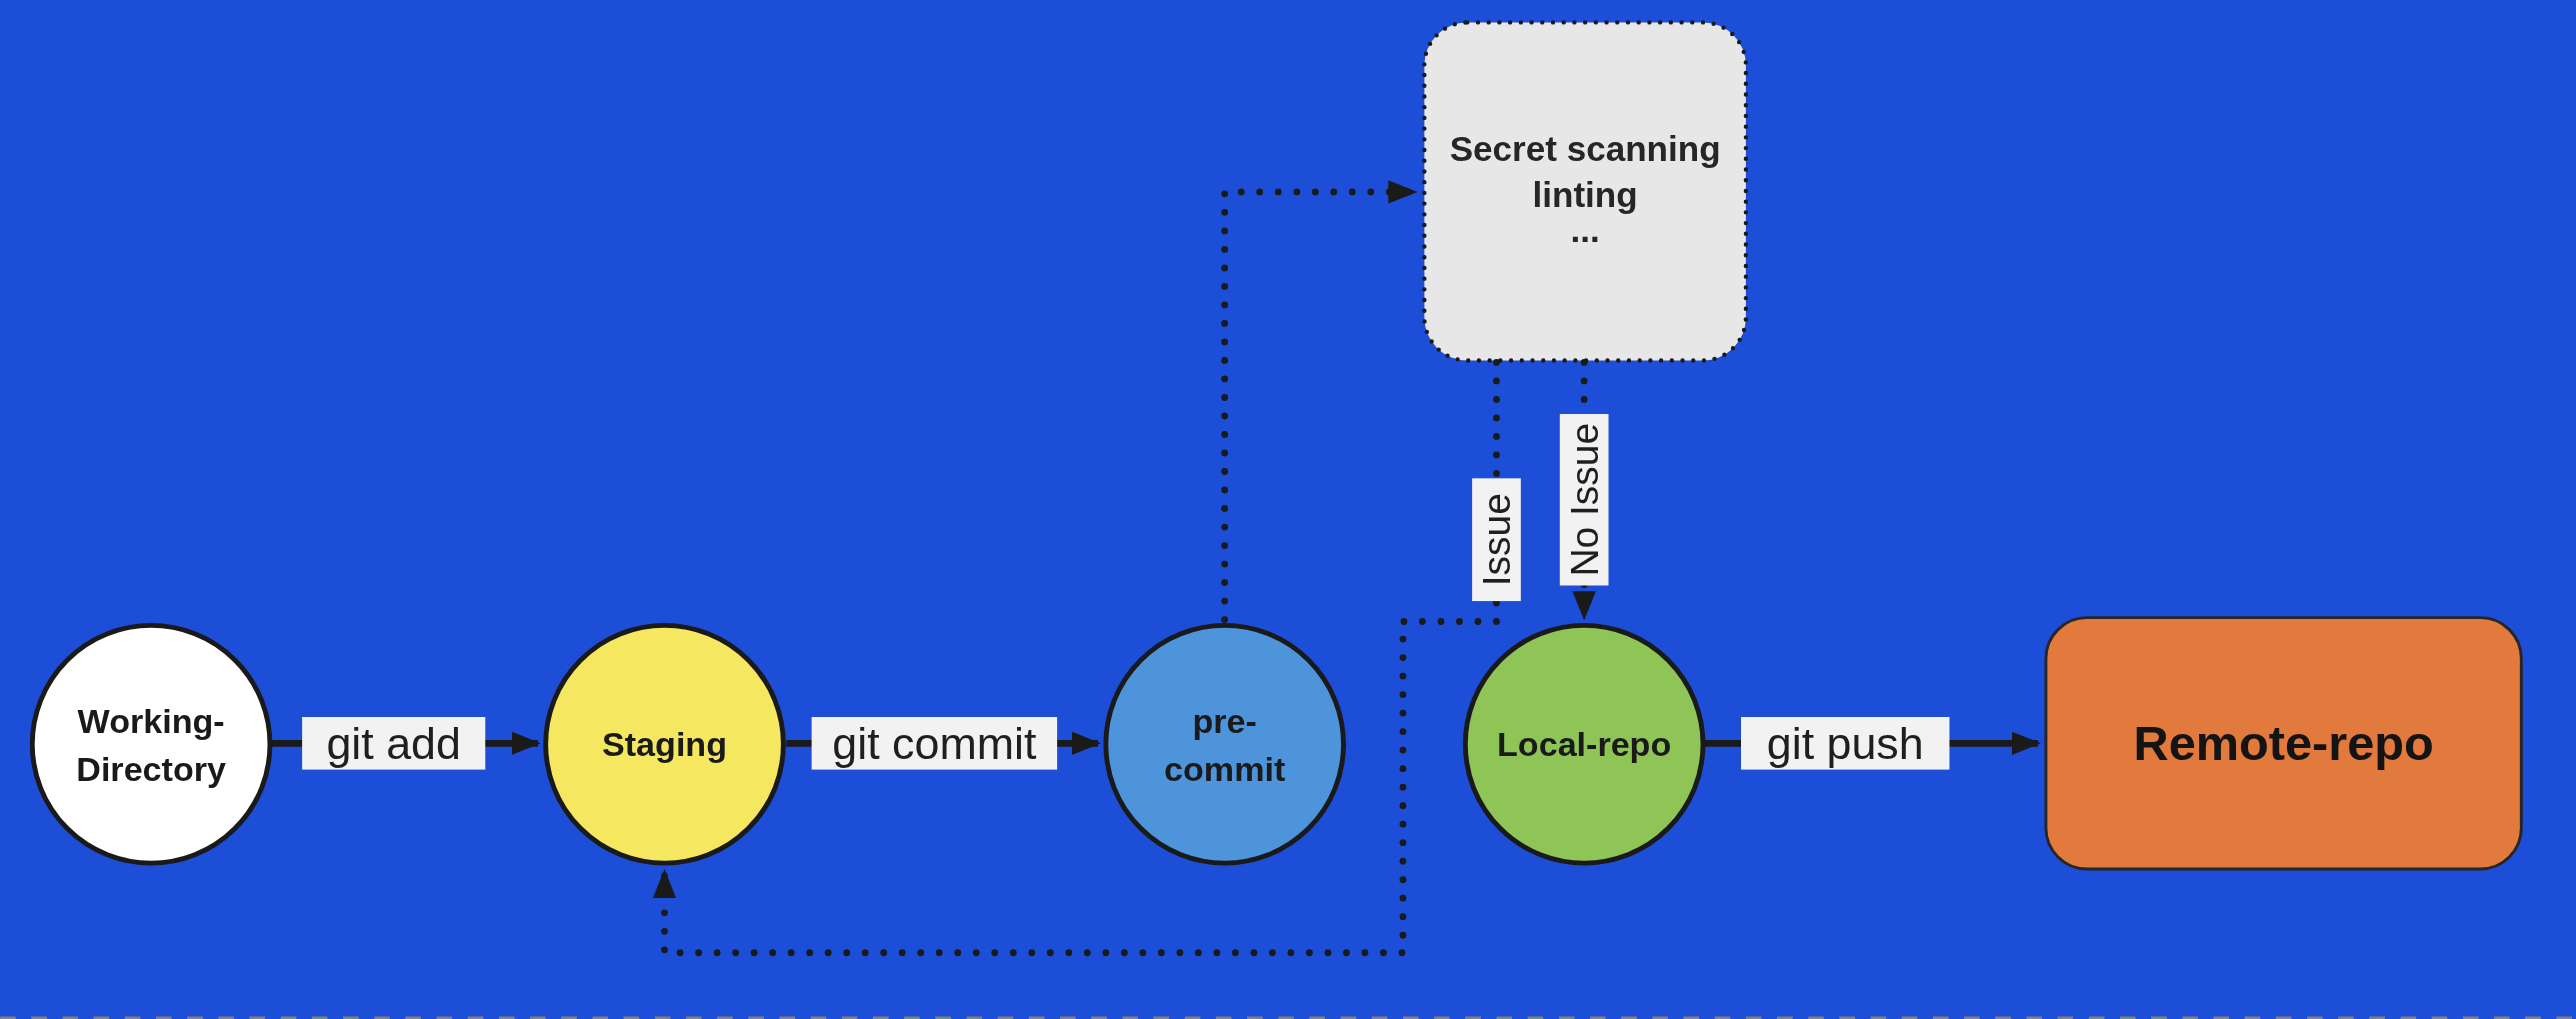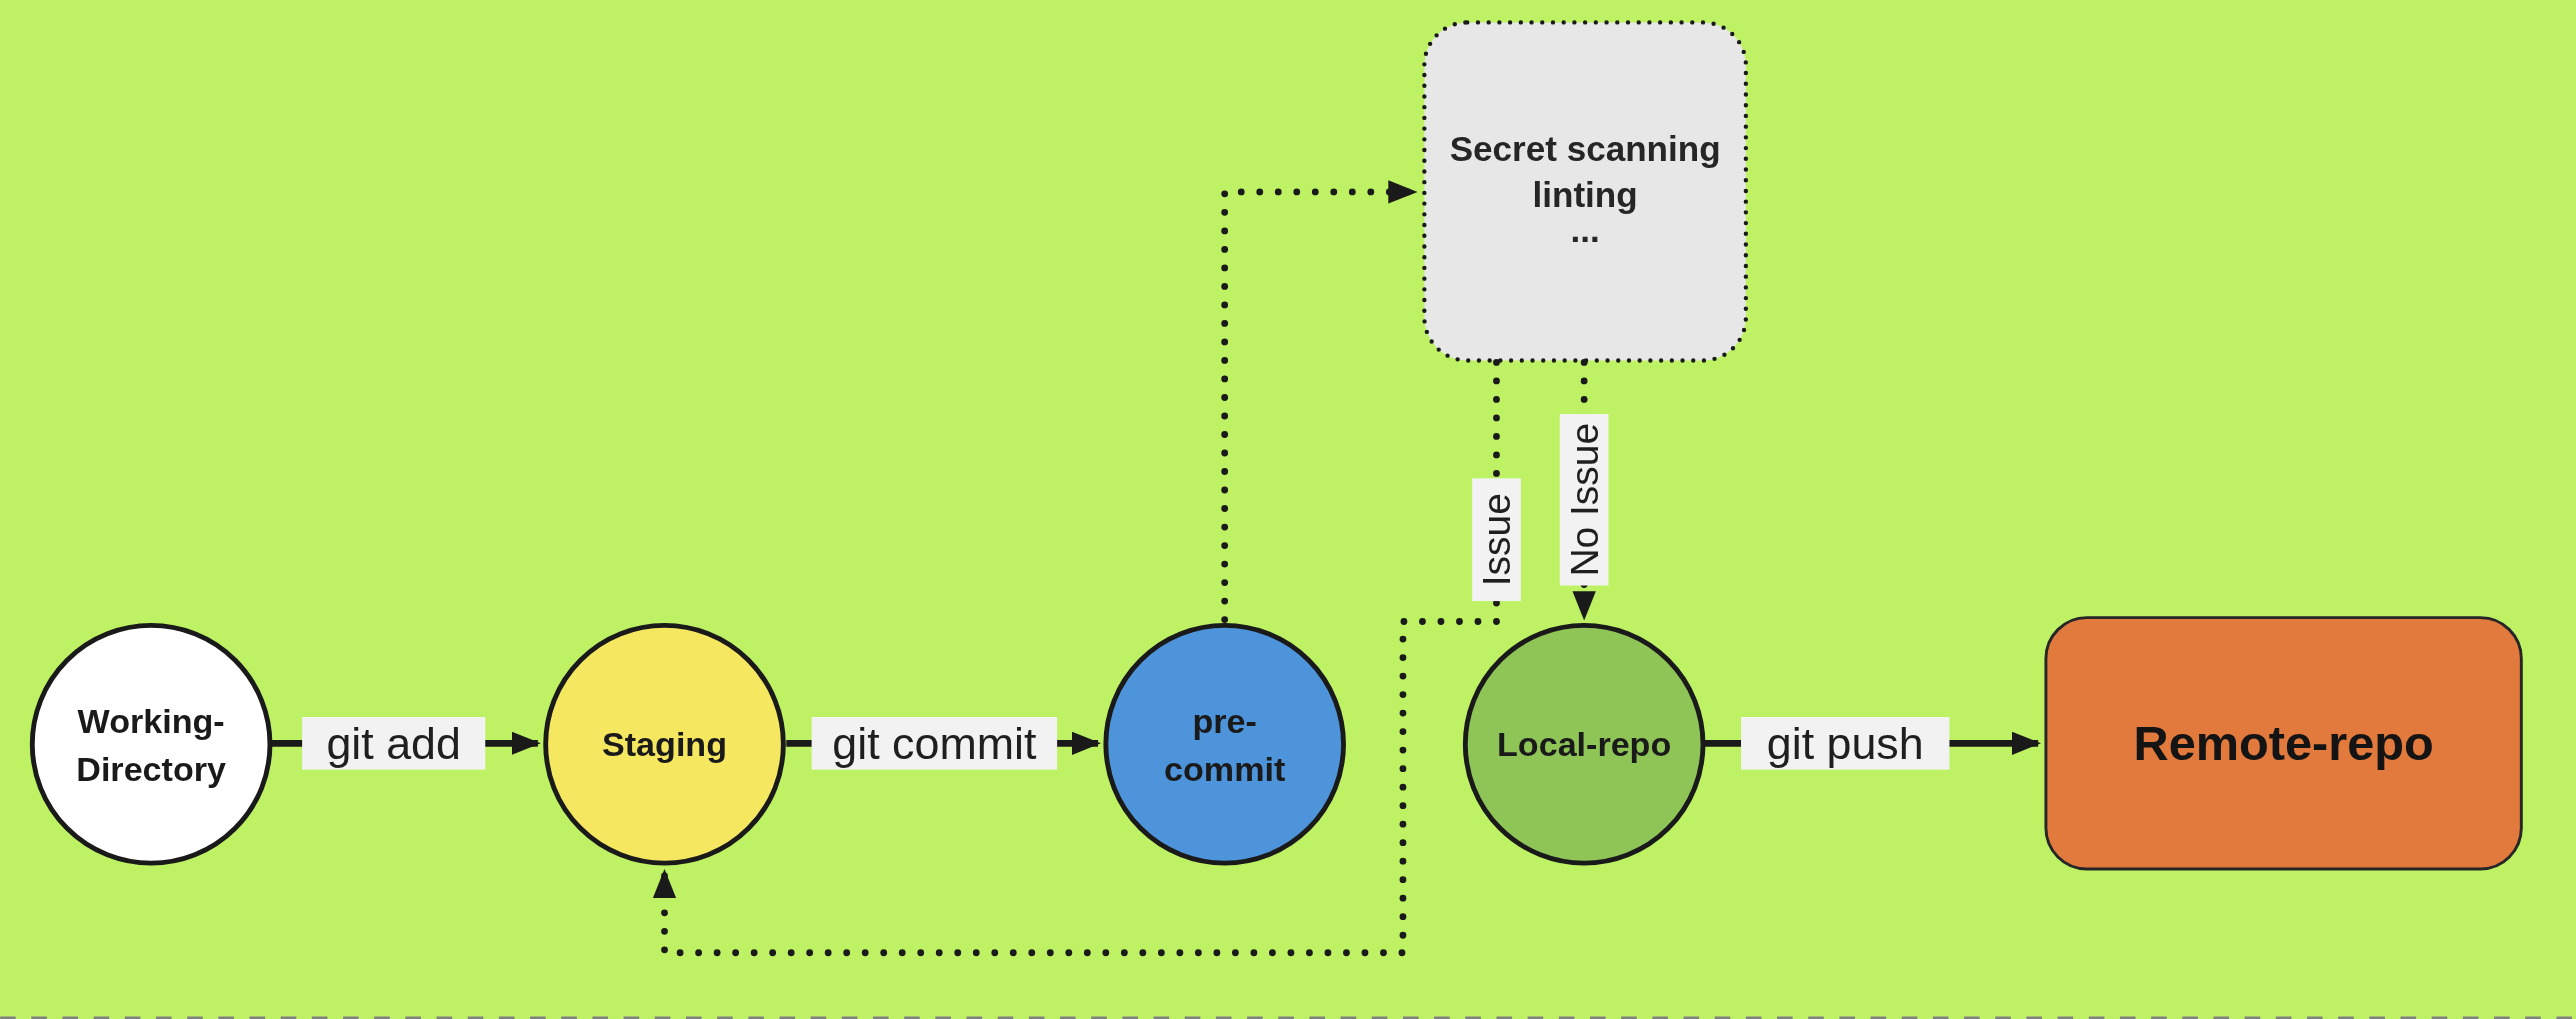--- a/index.html
+++ b/index.html
@@ -1,20 +1,20 @@
 <!DOCTYPE html>
 <html><head>
 <meta charset="utf-8">
 <style>
   html,body { margin:0; padding:0; }
   body { font-family:"Liberation Sans", sans-serif; }
   .canvas {
     position:relative;
     width:2576px; height:1019px;
-    background:#bef264;
+    background:#1d4ed8;
     overflow:hidden;
   }
   svg { display:block; }
   .node-shape { stroke:#1A1A1A; stroke-width:5; }
   .edge-solid { stroke:#1A1A1A; stroke-width:7; fill:none; }
   .edge-dotted { stroke:#1A1A1A; stroke-width:7; fill:none;
                  stroke-linecap:round; stroke-dasharray:0 19; }
   .box-dotted { stroke:#1A1A1A; stroke-width:4.5; fill-opacity:1;
                 stroke-linecap:round; stroke-dasharray:0 11; }
   .node-label { fill:#1A1A1A; font-weight:bold; font-size:35px;

